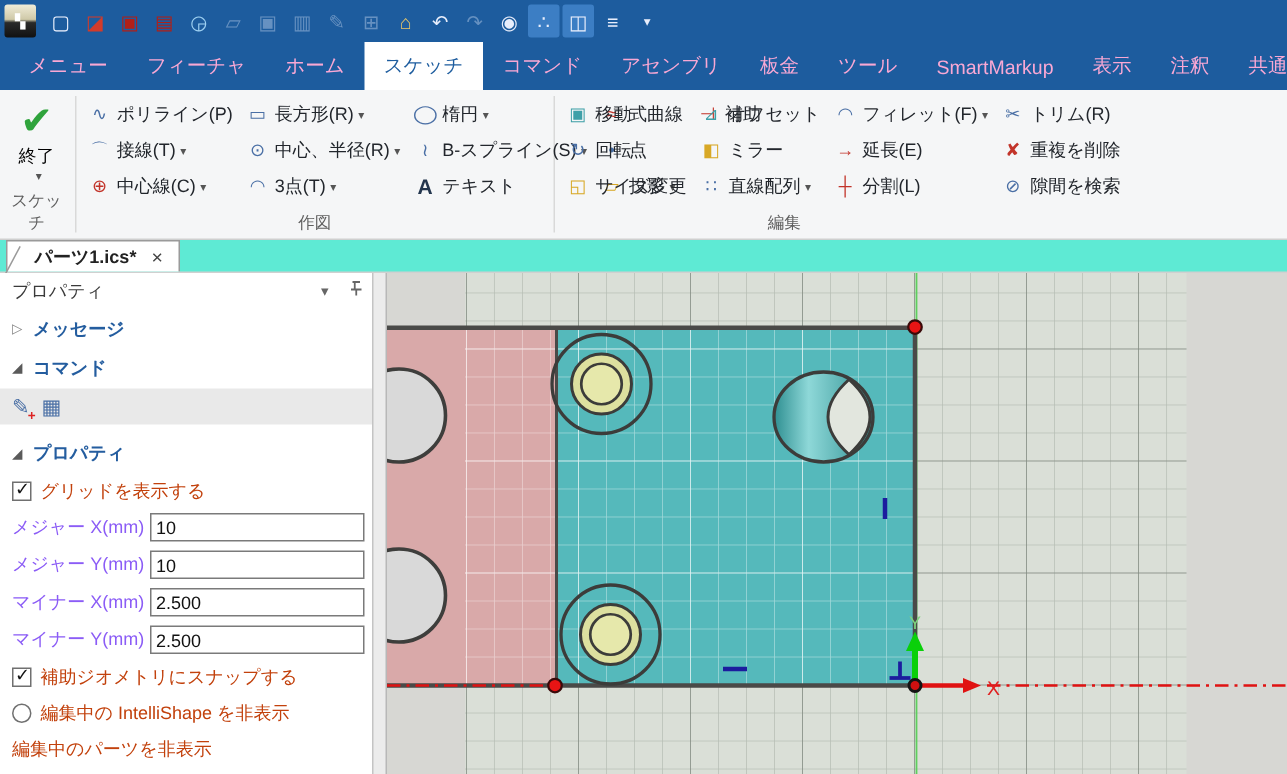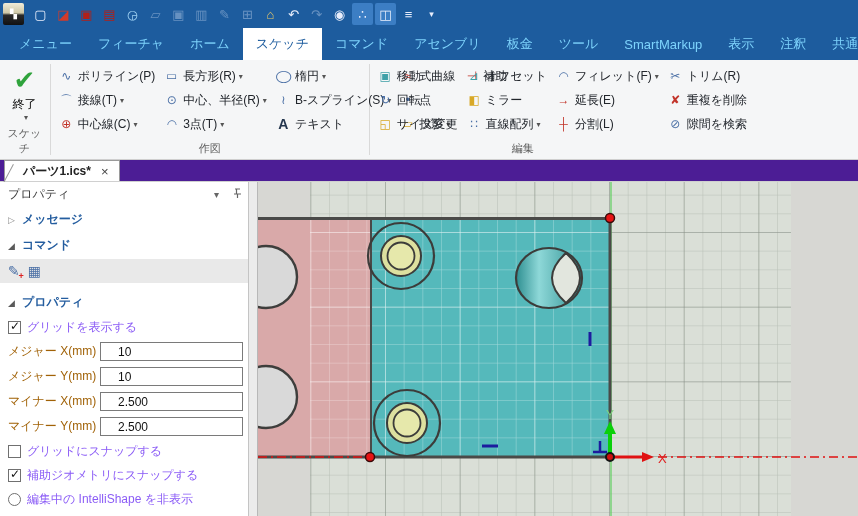--- a/index.html
+++ b/index.html
@@ -15,21 +15,21 @@
   .qicon.dis { color:rgba(220,232,250,0.38); }
   .qicon.hl  { background:#3c7ec4; }
   .qicon.red { color:#d23b2a; }
   .qicon.dred{ color:#b02018; }
   .qicon.blu { color:#9fd1f2; }
   .qicon.yel { color:#e8c86a; }
   .qicon.sm  { font-size:9px; }
 
   
   .menubar { height:32px; background:#1d5c9e; display:flex; align-items:stretch; padding-left:6px; overflow:hidden; }
-  .mtab { color:#7dd3fc; font-size:13px; padding:0 13px; display:flex; align-items:center; white-space:nowrap; }
+  .mtab { color:#f9a8d4; font-size:13px; padding:0 13px; display:flex; align-items:center; white-space:nowrap; }
   .mtab.active { background:#fff; color:#1d5c9e; }
 
   
   .ribbon { height:100px; background:#f5f6f7; border-bottom:1px solid #cfcfcf; display:flex; align-items:stretch; overflow:hidden; }
   .rgroup { display:flex; flex-direction:column; padding:4px 2px 0 2px; position:relative; }
   .rsep { width:1px; background:#d9d9d9; margin:4px 1px; }
   .glabel { font-size:11px; color:#5f5f5f; text-align:center; margin-top:auto; padding:1px 0 3px; }
   .gexit { width:50px; align-items:center; }
   .bigcheck { font-size:26px; color:#2fa33c; line-height:1; margin-top:3px; }
   .biglabel { font-size:12px; color:#000000; margin-top:3px; }
@@ -37,46 +37,46 @@
   .rcols { display:flex; }
   .rcol { display:flex; flex-direction:column; }
   .ritem { display:flex; align-items:center; height:24px; padding:0 4px; white-space:nowrap; color:#22262c; }
   .ri { width:17px; text-align:center; margin-right:3px; font-size:12px; color:#4a6fa5; flex:0 0 17px; }
   .ri.red { color:#c2342a; } .ri.yel { color:#d8a826; } .ri.teal{ color:#3fa0a8; }
   .ri.big { font-size:14px; font-weight:bold; color:#24364e; }
   .dd { font-size:8px; color:#555; margin-left:3px; }
   .pair { display:flex; }
 
   
-  .doctabs { height:22px; background:#4c1d95; display:flex; align-items:flex-end; padding-left:4px; border-bottom:1px solid #d0d0d0; }
+  .doctabs { height:22px; background:#5eead4; display:flex; align-items:flex-end; padding-left:4px; border-bottom:1px solid #d0d0d0; }
   .doctab { position:relative; background:#fff; border:1px solid #9a9a9a; border-bottom:none; height:21px;
             display:flex; align-items:center; padding:0 10px 0 18px; font-size:12px; color:#222; }
   .doctab::before { content:""; position:absolute; left:3px; top:2px; width:1px; height:21px; background:#9a9a9a; transform:rotate(28deg); }
   .doctab .close { margin-left:10px; color:#444; font-size:13px; }
 
   
   .main { display:flex; height:418px; }
   .panel { width:248px; background:#fff; overflow:hidden; position:relative; }
   .phead { height:24px; display:flex; align-items:center; padding:0 6px 0 8px; color:#3a3a3a; font-size:12px; }
   .phead .sp { flex:1; }
   .phead .hico { color:#666; margin-left:14px; font-size:10px; }
   .sectrow { display:flex; align-items:center; padding:5px 0 4px 8px; }
   .tri { width:14px; color:#8a8a8a; font-size:9px; }
   .tri.exp { color:#5a5a5a; }
   .sectlabel { color:#245d9f; font-weight:bold; font-size:12px; }
   .cmdbar { background:#e9e9e9; height:24px; display:flex; align-items:center; padding-left:8px; gap:8px; margin-top:1px; }
   .cmdico { font-size:14px; color:#4a6fa5; position:relative; }
   .cmdico .plus { position:absolute; right:-4px; bottom:-2px; color:#d22; font-size:9px; font-weight:bold; }
-  .chkrow, .radrow { display:flex; align-items:center; padding:4px 0 3px 8px; color:#8b5cf6; }
+  .chkrow, .radrow { display:flex; align-items:center; padding:4px 0 3px 8px; color:#c2410c; }
   .chk { width:13px; height:13px; border:1px solid #707070; background:#fff; margin-right:6px; position:relative; flex:0 0 13px; }
   .chk.on::after { content:"✓"; position:absolute; left:1px; top:-3px; font-size:12px; color:#111; }
   .rad { width:13px; height:13px; border:1px solid #707070; border-radius:50%; background:#fff; margin-right:6px; flex:0 0 13px; }
   .fieldrow { display:flex; align-items:center; padding:3px 0 3px 8px; }
-  .flabel { width:92px; color:#a16207; }
-  .finput { width:143px; height:19px; border:1px solid #7a7a7a; background:#fff; font-size:12px; padding:0 17px;
+  .flabel { width:92px; color:#8b5cf6; }
+  .finput { width:143px; height:19px; border:1px solid #7a7a7a; background:#fff; font-size:12px; padding:0 3px;
             font-family:"Liberation Sans","DejaVu Sans",sans-serif; color:#111; }
   .splitter { width:10px; background:#ececec; border-left:1px solid #c4c4c4; border-right:1px solid #b8b8b8; }
   .canvas { flex:1; position:relative; overflow:hidden; background:#d8d8d4; }
 </style>
 </head>
 <body>
 
 <div class="app">
 
   <div class="titlebar">
@@ -318,24 +318,20 @@
       </div>
       <div class="fieldrow">
         <span class="flabel">マイナー X(mm)</span>
         <input class="finput" value="2.500" style="">
       </div>
       <div class="fieldrow">
         <span class="flabel">マイナー Y(mm)</span>
         <input class="finput" value="2.500" style="">
       </div>
       <div class="chkrow">
-        <span class="chk"></span>
-        <span>グリッドにスナップする</span>
-      </div>
-      <div class="chkrow">
         <span class="chk on"></span>
         <span>補助ジオメトリにスナップする</span>
       </div>
       <div class="radrow">
         <span class="rad"></span>
         <span>編集中の IntelliShape を非表示</span>
       </div>
       <div class="radrow">
 
         <span>編集中のパーツを非表示</span>

